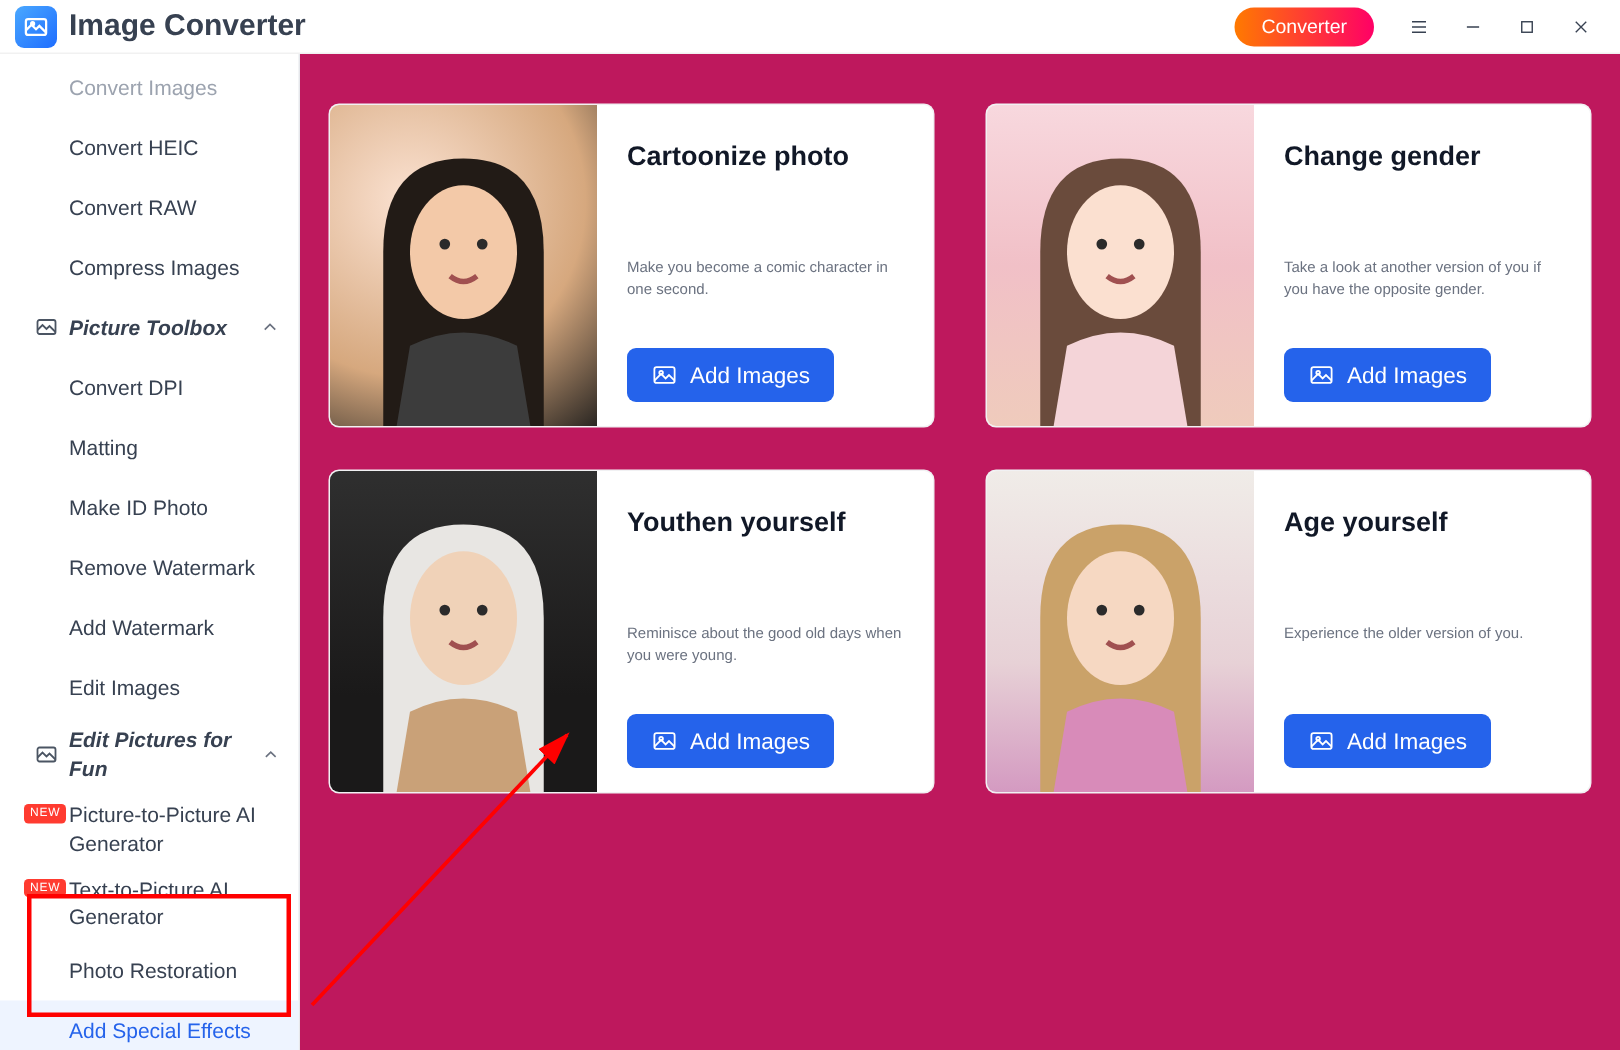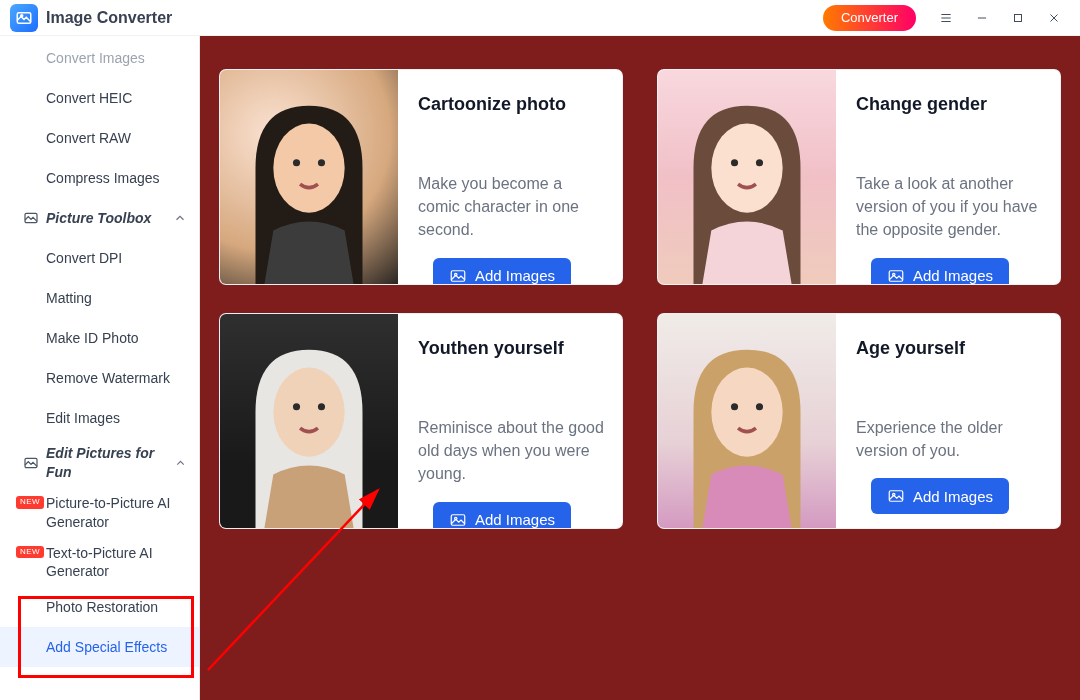--- a/index.html
+++ b/index.html
@@ -31,21 +31,21 @@
     border-bottom: 1px solid #f1f1f1;
   }
   .app-logo {
     width: 28px; height: 28px;
     border-radius: 6px;
     background: linear-gradient(135deg,#4aa8ff,#1e6dff);
     display: flex; align-items: center; justify-content: center;
     color: #fff; margin-right: 8px;
   }
   .app-logo svg { width: 18px; height: 18px; }
-  .app-title { font-weight: 600; font-size: 16px; color: #374151; }
+  .app-title { font-weight: 600; font-size: 20px; color: #374151; }
   .tb-spacer { flex: 1; }
   .activated-pill {
     height: 26px; padding: 0 18px;
     background: linear-gradient(90deg,#ff7a00,#ff0066);
     color: #fff; font-size: 13px; font-weight: 500;
     border-radius: 999px;
     display: flex; align-items: center;
     margin-right: 12px;
   }
   .win-btn {
@@ -105,21 +105,21 @@
     padding: 1px 4px;
     border-radius: 3px;
     letter-spacing: .5px;
   }
   
   .main {
     flex: 1;
     padding: 34px 20px 0 20px;
     overflow-y: auto;
     position: relative;
-    background: #7f1d1d;
+    background: #be185d;
   }
   .card-grid {
     display: grid;
     grid-template-columns: 1fr 1fr;
     column-gap: var(--card-gap);
     row-gap: 30px;
     padding-top: 100px; 
     margin-top: -100px;
   }
   .card {
@@ -138,36 +138,35 @@
   }
   .card-body {
     padding: 24px 18px 16px 20px;
     display: flex; flex-direction: column;
   }
   .card-title {
     font-size: 18px; font-weight: 600; color: #111827;
     margin: 0 0 18px 0;
   }
   .card-desc {
-    font-size: 16px; color: var(--text-muted);
+    font-size: 10px; color: var(--text-muted);
     line-height: 1.45;
     flex: 1;
     margin-top: 39px;
   }
   .add-btn {
     align-self: flex-start;
     background: var(--blue);
     color: #fff;
     border: none;
     border-radius: 6px;
     padding: 9px 16px;
     font-size: 15px;
     display: flex; align-items: center; gap: 8px;
     cursor: pointer;
-    margin-left: 15px;
   }
   .add-btn svg { width: 18px; height: 18px; fill: none; stroke: #fff; stroke-width: 1.6; }
   
   .arrow-annot {
     position: absolute;
     left: 198px; top: 480px;
     width: 200px; height: 200px;
     pointer-events: none;
     z-index: 20;
   }
@@ -254,20 +253,23 @@
         <span>Convert DPI</span>
       </div>
       <div class="nav-item">
         <span>Matting</span>
       </div>
       <div class="nav-item">
         <span>Make ID Photo</span>
       </div>
       <div class="nav-item">
         <span>Remove Watermark</span>
+      </div>
+      <div class="nav-item">
+        <span>Add Watermark</span>
       </div>
       <div class="nav-item">
         <span>Edit Images</span>
       </div>
       <div class="nav-header">
         <span class="hdr-icon">
           <svg width="16" height="16" viewBox="0 0 24 24" fill="none" stroke="currentColor" stroke-width="1.8">
             <rect x="3" y="5" width="18" height="14" rx="2"></rect>
             <path d="M3 15l5-5 4 4 3-3 6 6"></path>
           </svg>

